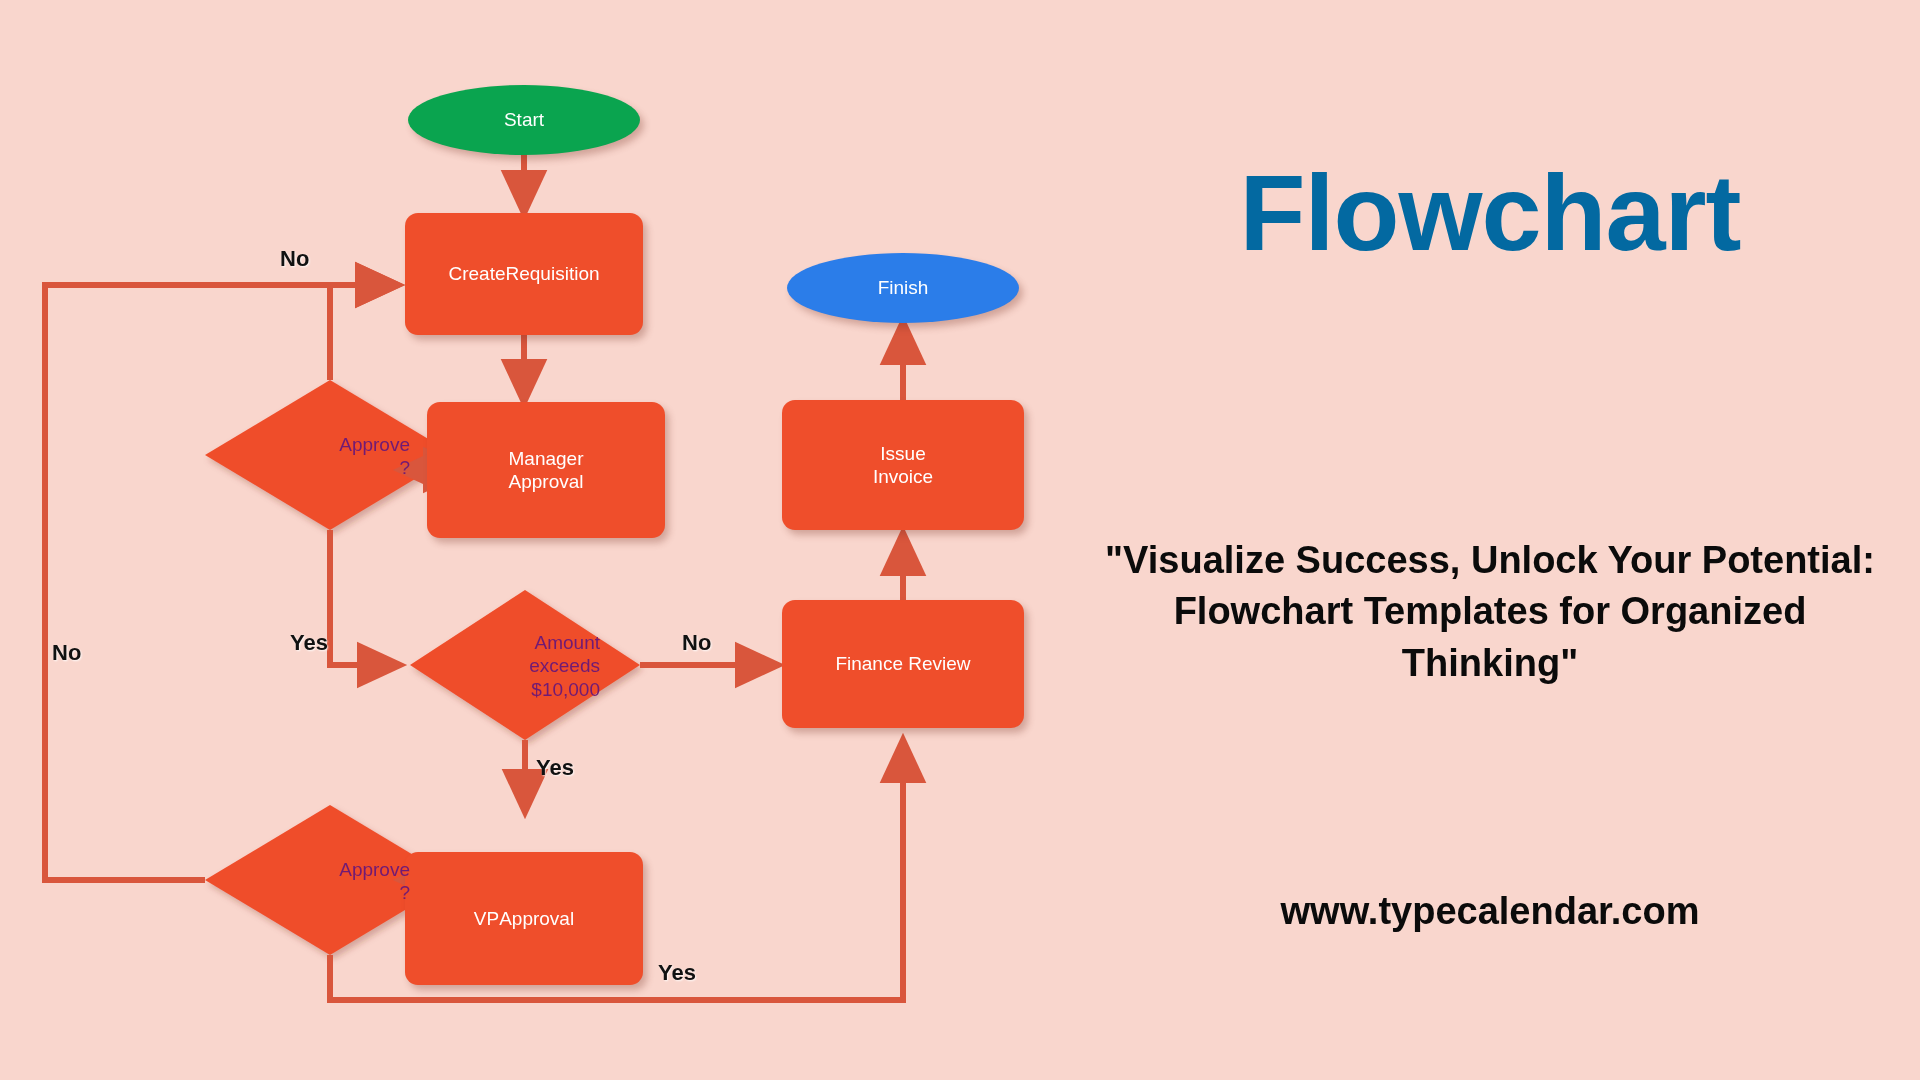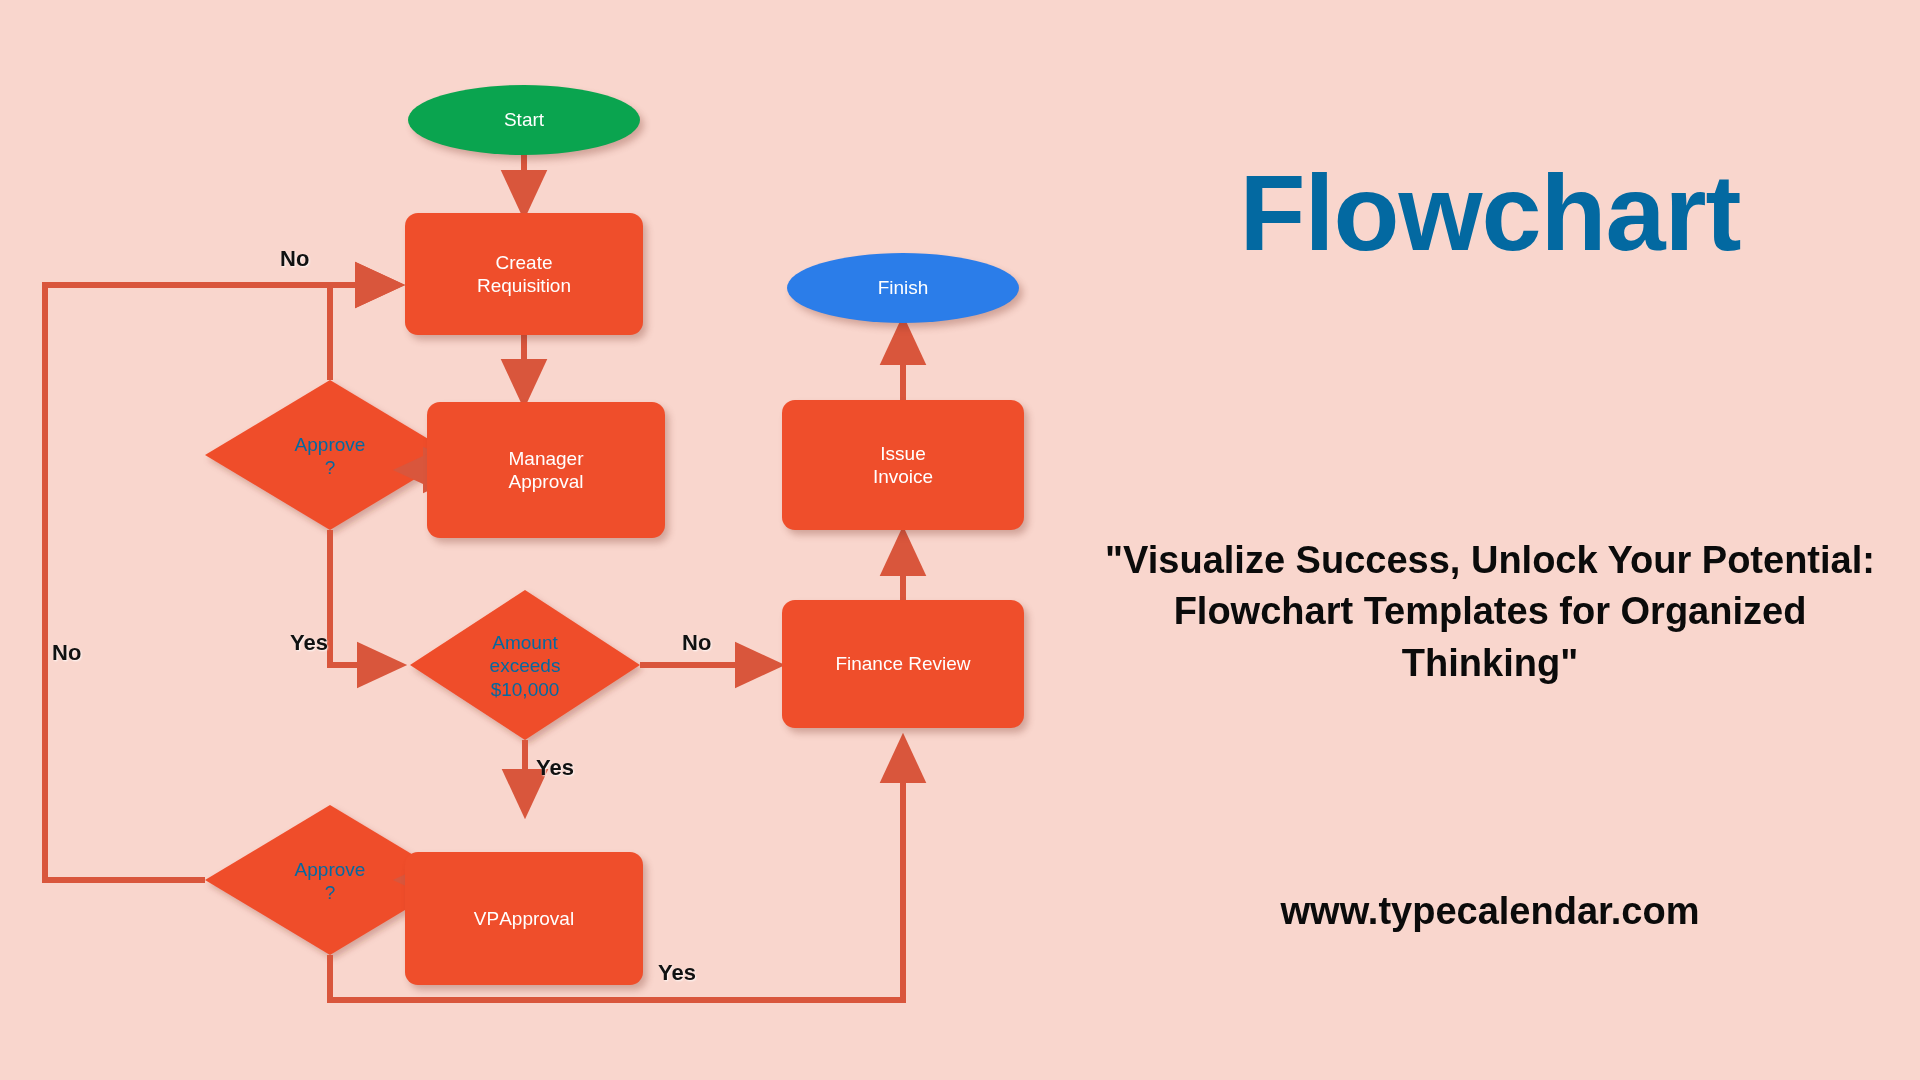--- a/index.html
+++ b/index.html
@@ -57,24 +57,24 @@
     border-radius: 50%;
     font-size: 19px;
     box-shadow: 4px 5px 7px rgba(120, 50, 35, 0.30);
   }
   .term.start { background: #0aa44f; }
   .term.finish { background: #2b7de9; }
 
   .dia-label {
     position: absolute;
     display: flex;
-    align-items: center;
+    align-items: flex-end;
     justify-content: center;
     text-align: center;
-    color: #0369a1;
+    color: #701a75;
     font-size: 19px;
     line-height: 1.22;
     pointer-events: none;
   }
 
   .edge-label {
     position: absolute;
     color: #111111;
     font-size: 22px;
     font-weight: bold;
@@ -182,21 +182,21 @@
     </svg>
 
     <div class="node term start" style="left:408px; top:85px; width:232px; height:70px;">
       <span>Start</span>
     </div>
 
     <div class="node term finish" style="left:787px; top:253px; width:232px; height:70px;">
       <span>Finish</span>
     </div>
 
-    <div class="node proc" style="left:405px; top:213px; width:238px; height:122px; flex-direction:column;">
+    <div class="node proc" style="left:405px; top:213px; width:238px; height:122px; flex-direction:row;">
       <span>Create</span>
       <span>Requisition</span>
     </div>
 
     <div class="node proc" style="left:427px; top:402px; width:238px; height:136px; flex-direction:column;">
       <span>Manager</span>
       <span>Approval</span>
     </div>
 
     <div class="node proc" style="left:405px; top:852px; width:238px; height:133px; flex-direction:row;">

